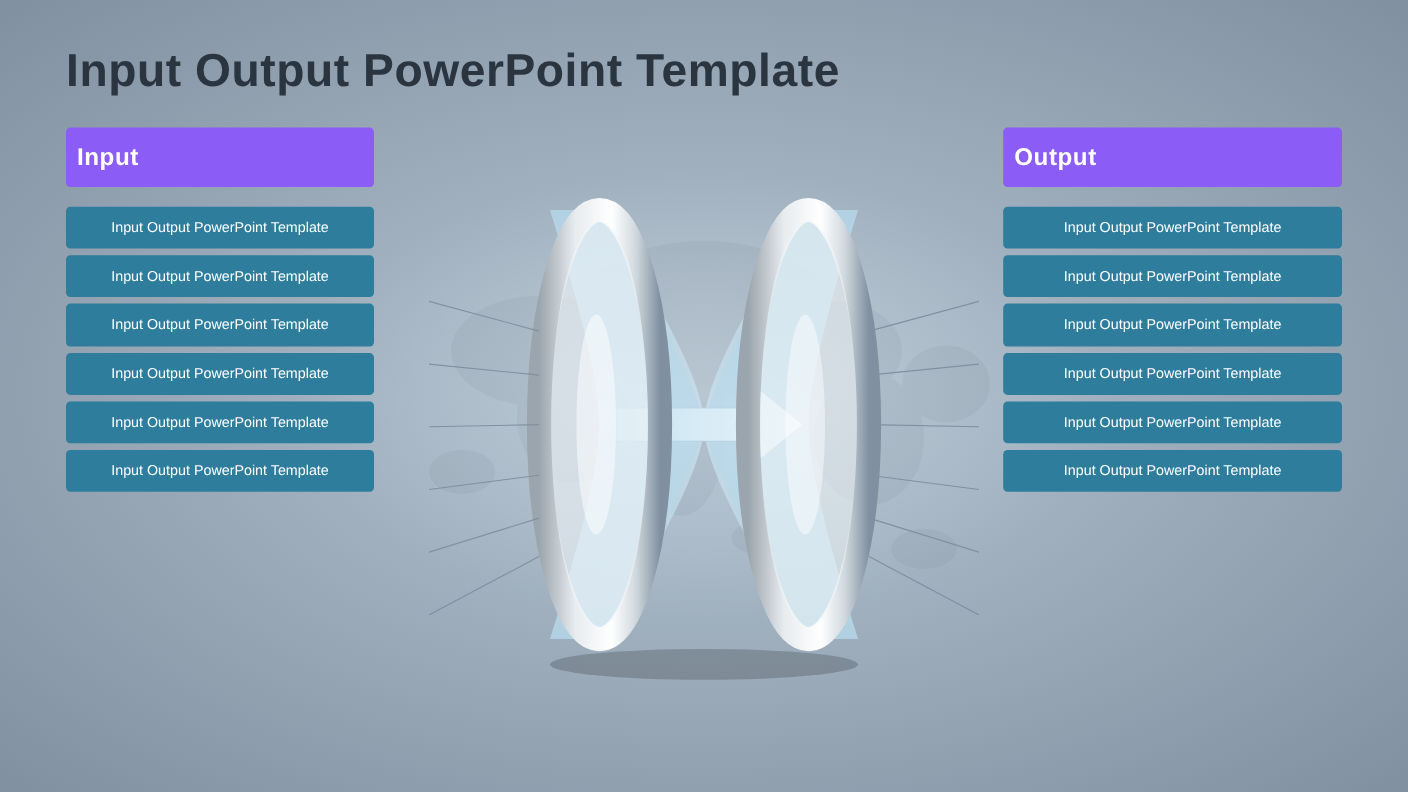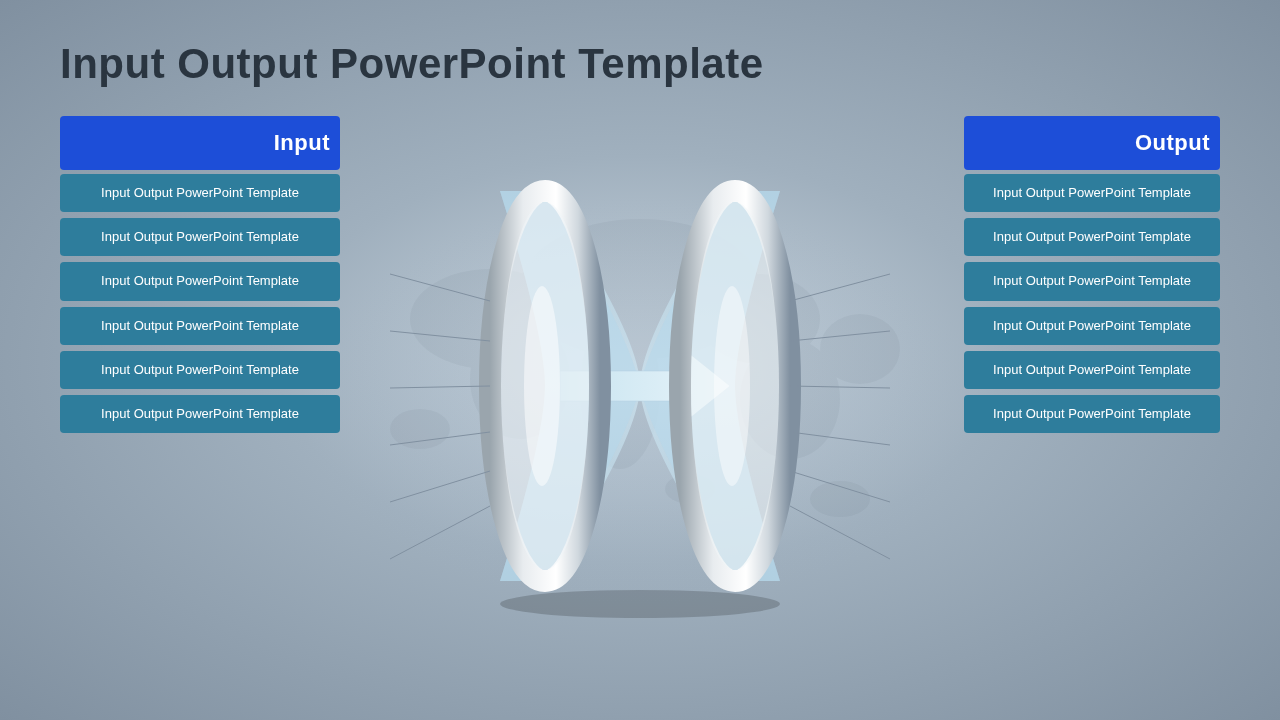--- a/index.html
+++ b/index.html
@@ -57,32 +57,33 @@
       gap: 4px;
       width: 280px;
       z-index: 2;
     }
 
     
     .right-column {
       display: flex;
       flex-direction: column;
       gap: 4px;
-      width: 256px;
+      width: 308px;
       z-index: 2;
     }
 
     .section-header {
-      background: #1d4ed8;
+      background: #8b5cf6;
       color: white;
-      text-align: right;
+      text-align: left;
       font-size: 22px;
       font-weight: 600;
       padding: 14px 10px;
       border-radius: 4px;
+      margin-bottom: 14px;
       letter-spacing: 0.5px;
     }
 
     .item-label {
       background: #2e7d9c;
       color: white;
       font-size: 13px;
       font-weight: 500;
       text-align: center;
       padding: 10px 8px;

